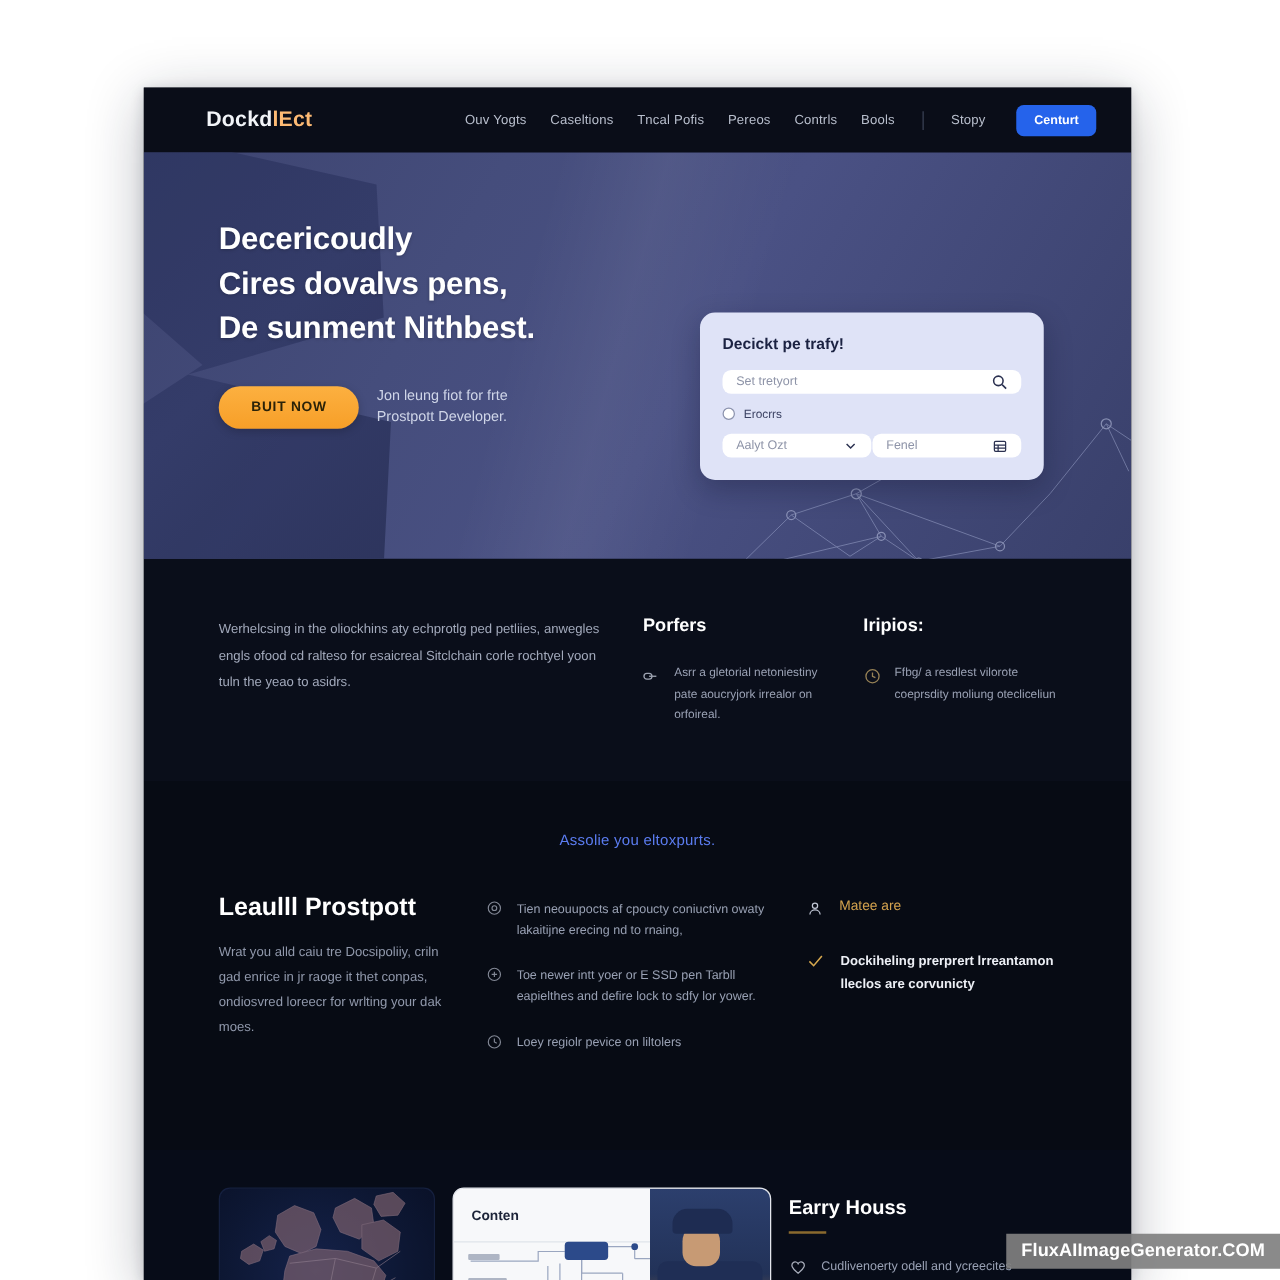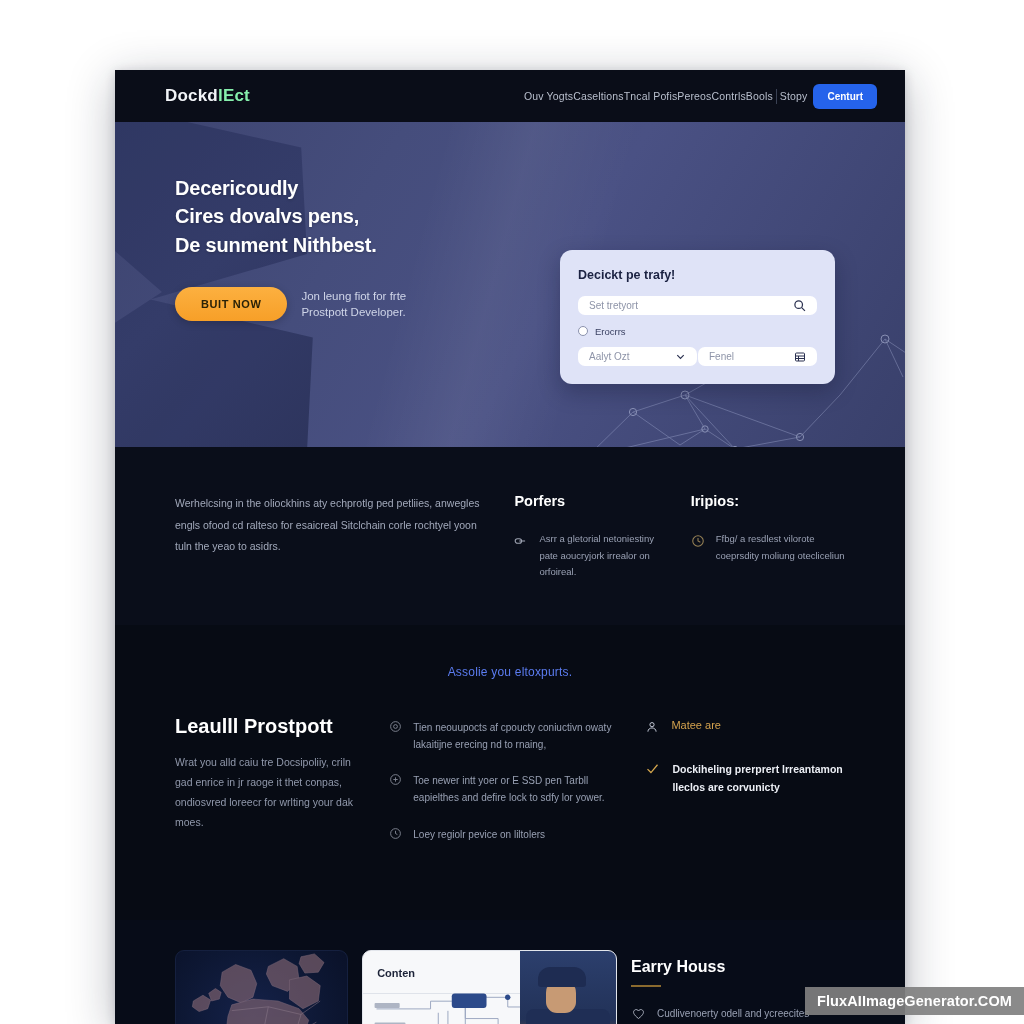--- a/index.html
+++ b/index.html
@@ -31,24 +31,24 @@
     background: #0a0d18;
     display: flex;
     align-items: center;
     padding: 0 28px 0 50px;
   }
   .logo {
     font-size: 17px; font-weight: bold; letter-spacing: .2px;
     white-space: nowrap;
   }
   .logo .w { color: #f2f4f8; }
-  .logo .o { color: #86efac; }
+  .logo .o { color: #fdba74; }
   .nav-links {
     margin-left: auto;
-    display: flex; align-items: center; 
+    display: flex; align-items: center; gap: 19px;
   }
   .nav-link {
     font-size: 10.5px; color: #b9bfcd; white-space: nowrap;
     letter-spacing: .15px;
   }
   .nav-div {
     width: 1px; height: 15px; background: #3a4154; margin: 0 3px;
   }
   .nav-cta {
     background: #2563eb; color: #fff;
@@ -76,21 +76,21 @@
   .hero-sheen {
     position: absolute; inset: 0;
     background: linear-gradient(105deg, rgba(255,255,255,0) 38%, rgba(255,255,255,.055) 48%, rgba(255,255,255,0) 60%);
   }
   .hero-net { position: absolute; right: -10px; bottom: -20px; opacity: .55; }
 
   .hero-left {
     position: absolute; left: 60px; top: 52px; width: 330px;
   }
   .hero-h1 {
-    color: #ffffff; font-size: 20px; line-height: 1.42;
+    color: #ffffff; font-size: 25px; line-height: 1.42;
     font-weight: bold; letter-spacing: -.2px;
     text-shadow: 0 1px 3px rgba(0,0,0,.22);
   }
   .hero-cta-row {
     display: flex; align-items: center; gap: 14px; margin-top: 28px;
   }
   .btn-now {
     background: linear-gradient(180deg,#fcb040,#f79f28);
     color: #2a2208; font-size: 11px; font-weight: bold;
     letter-spacing: .6px;

